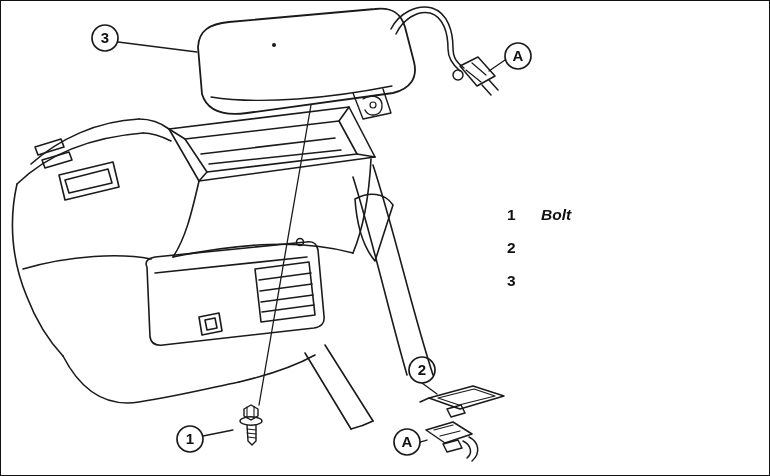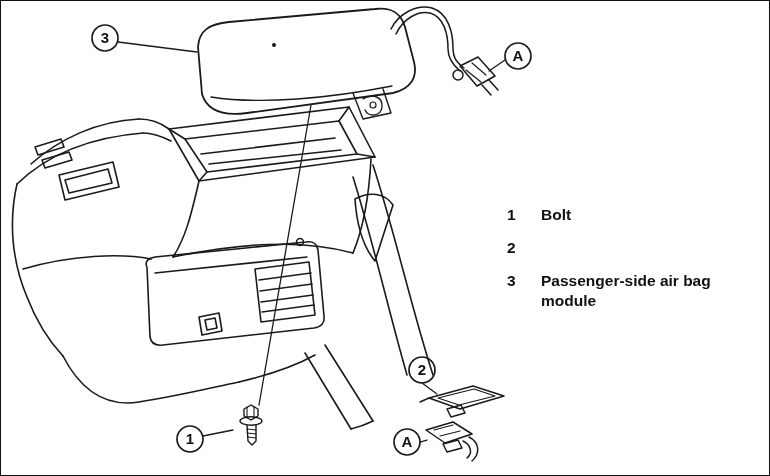--- a/index.html
+++ b/index.html
@@ -35,20 +35,21 @@
     font-size: 15.5px;
     font-weight: bold;
     line-height: 20px;
   }
   .legend-key {
     width: 34px;
     flex: 0 0 34px;
   }
   .legend-label {
     flex: 1;
+    font-style: italic;
   }
   .callout-text {
     font-family: "Liberation Sans", sans-serif;
     font-size: 15px;
     font-weight: 600;
     fill: #111111;
     text-anchor: middle;
   }
 </style>
 </head>
@@ -195,17 +196,16 @@
   <div class="legend">
     <div class="legend-row">
       <span class="legend-key">1</span>
       <span class="legend-label">Bolt</span>
     </div>
     <div class="legend-row">
       <span class="legend-key">2</span>
     </div>
     <div class="legend-row">
       <span class="legend-key">3</span>
-      <span class="legend-label">Passenger-side air bag module</span>
     </div>
   </div>
 
 </div>
 
 </body></html>

